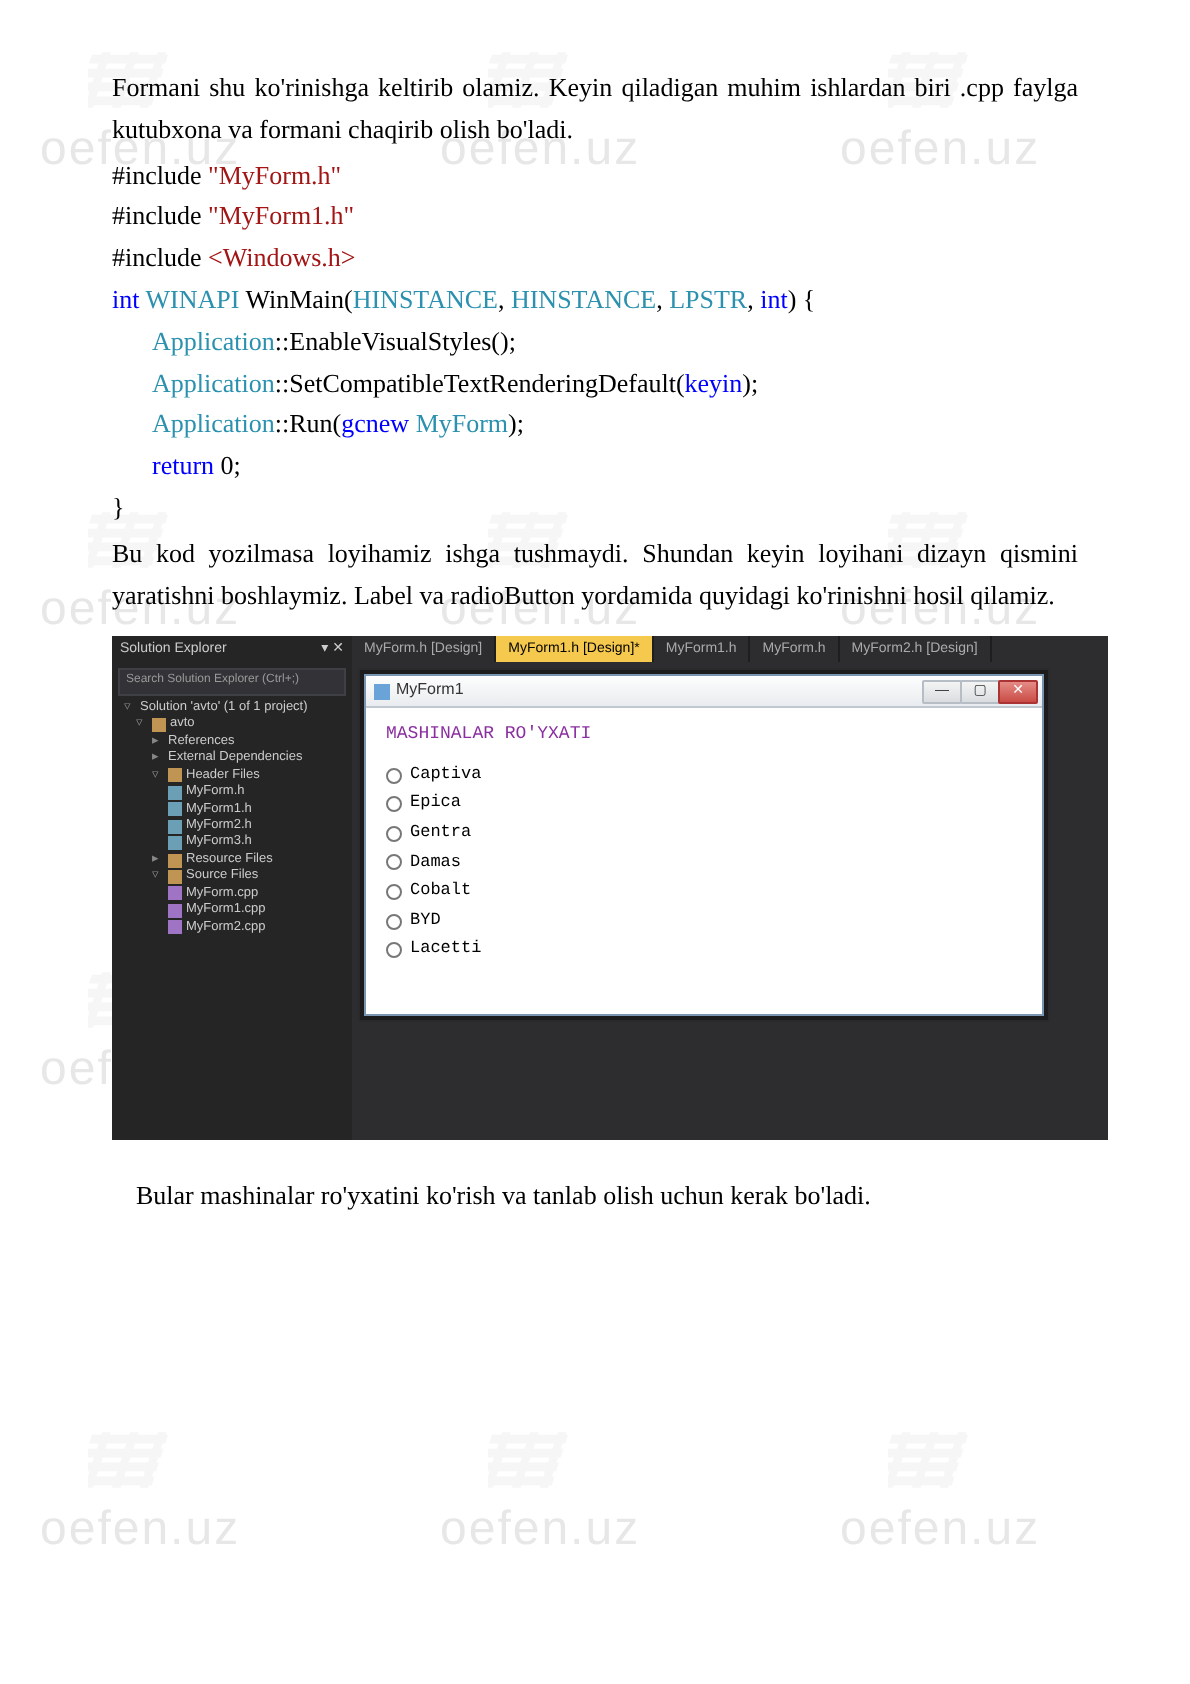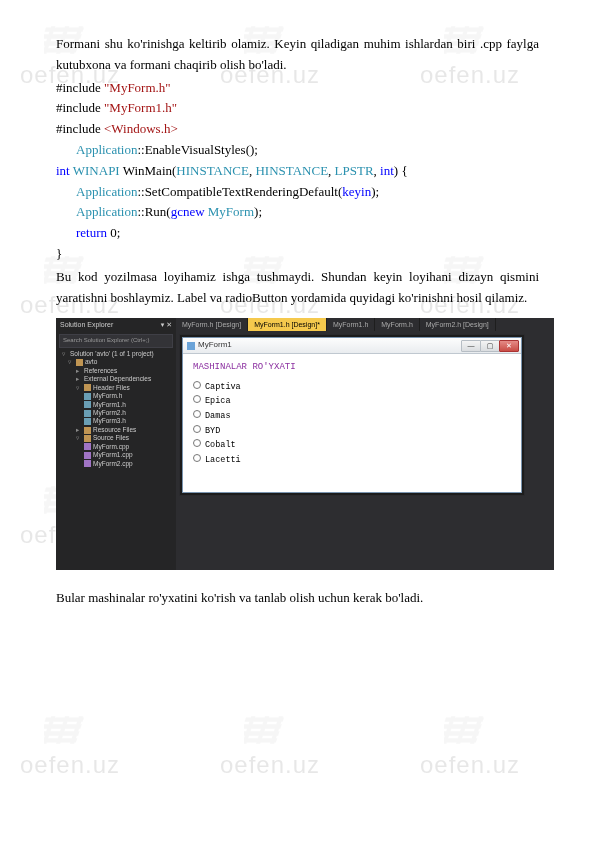--- a/index.html
+++ b/index.html
@@ -176,28 +176,28 @@
     font-family: Liberation Mono, monospace;
     font-size: 8.5px;
     color: #000;
   }
   .form-heading {
     color: #8b2fa0;
     font-size: 9px;
     margin-bottom: 6px;
   }
   .radio-row {
-    display:flex; align-items:flex-start; gap:4px;
+    display:flex; align-items:center; gap:4px;
     margin: 1px 0;
   }
   .radio-dot {
     width:8px; height:8px; border:1px solid #777; border-radius:50%;
     display:inline-block;
   }
-  .bottom-para { margin-top: 18px; }
+  .bottom-para { margin-top: 18px; margin-left: 12px; }
 </style>
 </head>
 <body>
 
 <div class="watermark-layer">
 
   <div class="wm" style="left:20px; top:20px;">
     <svg viewBox="0 0 60 40">
         <path d="M4 8 h44 M4 16 h44 M4 24 h44 M4 32 h44 M12 4 v32 M28 4 v32 M44 4 v32" stroke="#bbb" stroke-width="5" fill="none" transform="skewX(-18)"></path>
       </svg>
@@ -274,24 +274,24 @@
   </div>
 </div>
 
 <div class="content">
   <p class="para">Formani shu ko'rinishga keltirib olamiz. Keyin qiladigan muhim ishlardan biri .cpp faylga kutubxona va formani chaqirib olish bo'ladi.</p>
 
   <div>
     <div class="code-line"><span>#include </span><span class="red">"MyForm.h"</span></div>
     <div class="code-line"><span>#include </span><span class="red">"MyForm1.h"</span></div>
     <div class="code-line"><span>#include </span><span class="red">&lt;Windows.h&gt;</span></div>
-    <div class="code-line indent"><span class="teal">Application</span><span>::</span><span>EnableVisualStyles();</span></div>
     <div class="code-line">
       <span class="blue">int </span><span class="teal">WINAPI</span><span> WinMain(</span><span class="teal">HINSTANCE</span><span>, </span><span class="teal">HINSTANCE</span><span>, </span><span class="teal">LPSTR</span><span>, </span><span class="blue">int</span><span>) {</span>
     </div>
+    <div class="code-line indent"><span class="teal">Application</span><span>::</span><span>EnableVisualStyles();</span></div>
     <div class="code-line indent"><span class="teal">Application</span><span>::</span><span>SetCompatibleTextRenderingDefault(</span><span class="blue">keyin</span><span>);</span></div>
     <div class="code-line indent"><span class="teal">Application</span><span>::</span><span>Run(</span><span class="blue">gcnew</span><span> </span><span class="teal">MyForm</span><span>);</span></div>
     <div class="code-line indent"><span class="blue">return</span><span> 0;</span></div>
     <div class="code-line"><span>}</span></div>
   </div>
 
   <p class="para" style="margin-top:2px">Bu kod yozilmasa loyihamiz ishga tushmaydi. Shundan keyin loyihani dizayn qismini yaratishni boshlaymiz.  Label va radioButton yordamida quyidagi ko'rinishni hosil qilamiz.</p>
 
   <div class="screenshot-wrap">
     <div class="ide">
@@ -401,29 +401,33 @@
                 <div class="radio-row">
                     <span class="radio-dot"></span>
                     <span>Captiva</span>
                   </div>
                 <div class="radio-row">
                     <span class="radio-dot"></span>
                     <span>Epica</span>
                   </div>
                 <div class="radio-row">
                     <span class="radio-dot"></span>
+                    <span>Gentra</span>
+                  </div>
+                <div class="radio-row">
+                    <span class="radio-dot"></span>
                     <span>Damas</span>
                   </div>
                 <div class="radio-row">
                     <span class="radio-dot"></span>
+                    <span>Cobalt</span>
+                  </div>
+                <div class="radio-row">
+                    <span class="radio-dot"></span>
                     <span>BYD</span>
-                  </div>
-                <div class="radio-row">
-                    <span class="radio-dot"></span>
-                    <span>Cobalt</span>
                   </div>
                 <div class="radio-row">
                     <span class="radio-dot"></span>
                     <span>Lacetti</span>
                   </div>
               </div>
             </div>
           </div>
         </div>
       </div>

